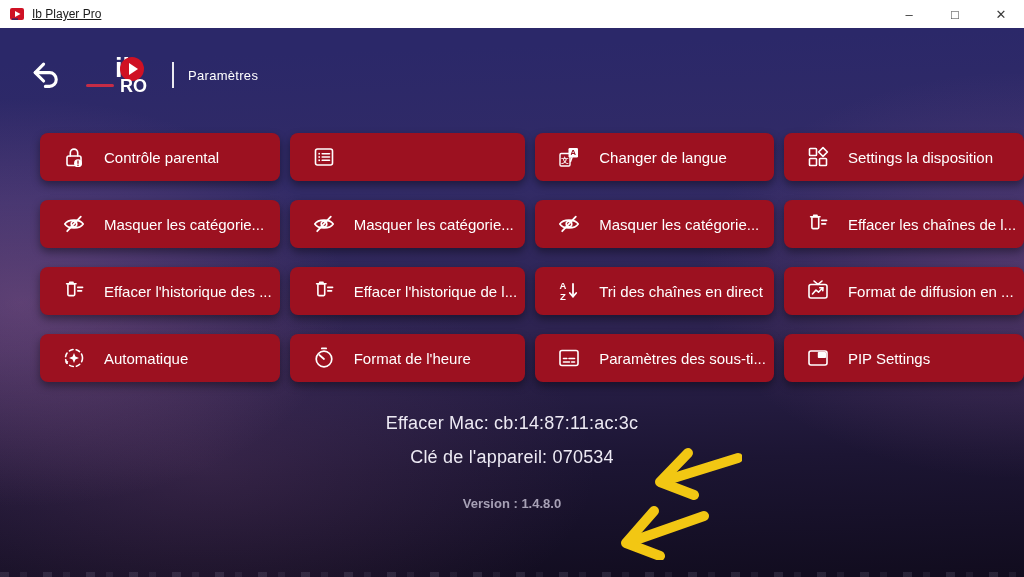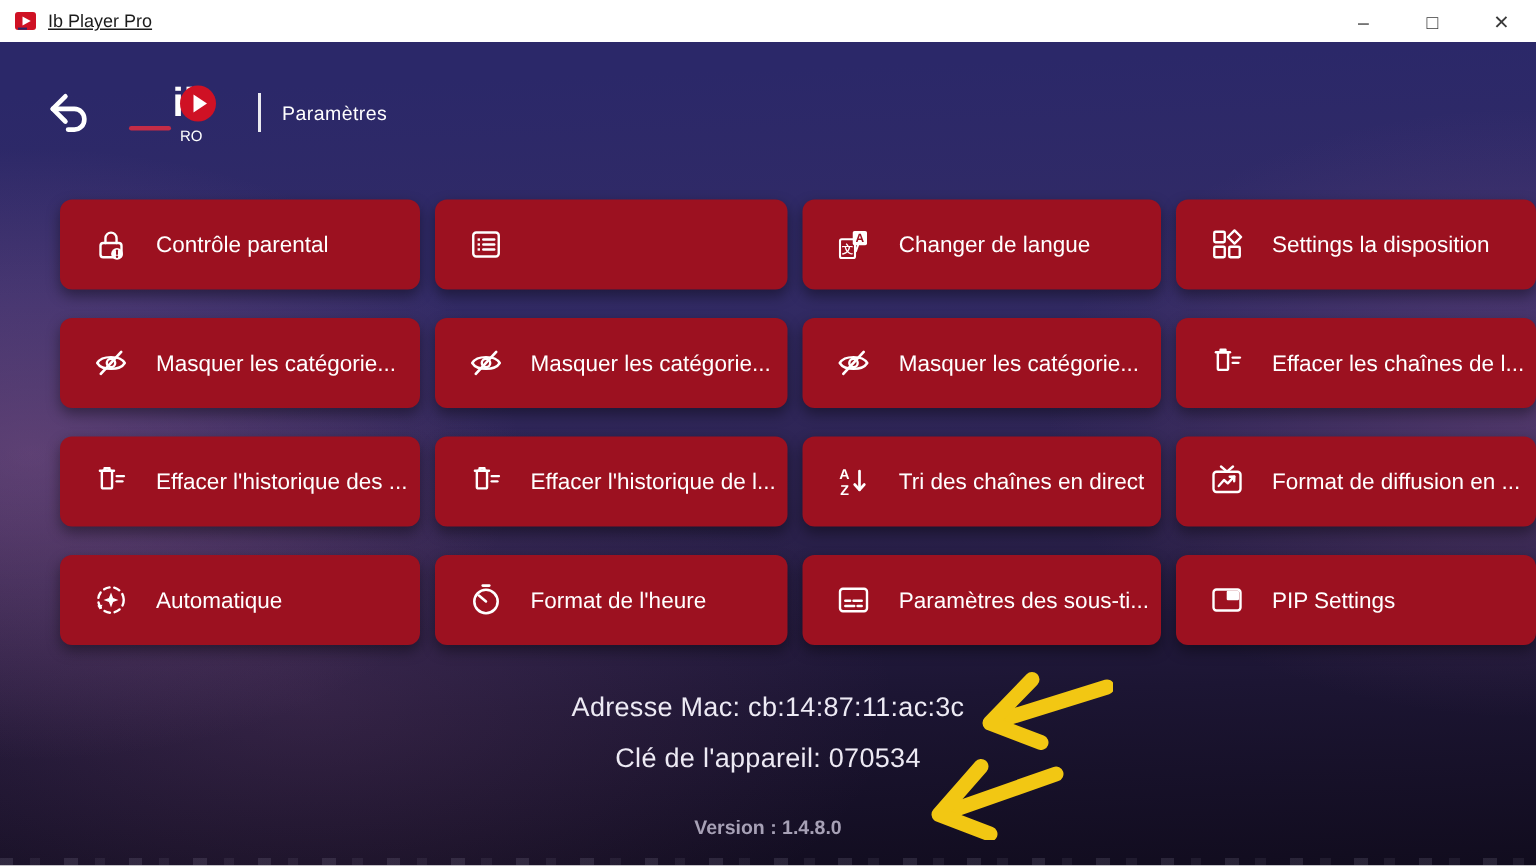--- a/index.html
+++ b/index.html
@@ -27,29 +27,29 @@
   }
 
   .hdr { display:flex; align-items:center; padding:22px 0 0 28px; height:72px; }
   .back-btn { background:none; border:none; cursor:pointer; width:36px; height:36px; padding:0; }
   .logo { position:relative; width:74px; height:48px; margin-left:16px; }
   .logo-ib { position:absolute; left:6px; top:2px; font-size:27px; font-weight:700; color:#fff;margin-left:29px; }
   .logo-play { position:absolute; left:40px; top:6px; width:24px; height:24px; border-radius:50%;
                background:#cf1124; display:flex; align-items:center; justify-content:center; }
   .logo-play::after { content:""; width:0; height:0; border-left:9px solid #fff;
                border-top:6px solid transparent; border-bottom:6px solid transparent; margin-left:2px; }
-  .logo-badge { position:absolute; left:40px; bottom:2px; font-size:10px; font-weight:400; color:#fff; }
+  .logo-badge { position:absolute; left:40px; bottom:2px; font-size:18px; font-weight:700; color:#fff; }
   .logo-sub { position:absolute; left:6px; bottom:12px; width:28px; height:3px;
               background:rgba(225,45,65,0.85); border-radius:2px; }
   .hdr-divider { width:2px; height:26px; background:rgba(255,255,255,0.9); margin:0 14px 0 18px; }
   .hdr-title { font-size:13px; font-weight:400; letter-spacing:0.3px; color:#fff; }
 
   
   .grid { display:grid; grid-template-columns:repeat(4,1fr); gap:19px 10px; margin:33px 40px 0 40px; }
-  .tile { height:60px; display:flex; align-items:center; gap:18px; padding:0 8px 0 22px;
+  .tile { height:48px; display:flex; align-items:center; gap:18px; padding:0 8px 0 22px;
           background:#9c1120; border:none; border-radius:8px; color:#fff; cursor:pointer;
           box-shadow:0 4px 9px rgba(0,0,0,0.4); text-align:left; font-family:inherit; }
   .ticon { flex:0 0 24px; width:24px; height:24px; display:flex; }
   .tlabel { font-size:15px; color:#fff; white-space:nowrap; overflow:hidden; }
 
   
   .footer { margin-top:31px; text-align:center; }
   .mac-line, .key-line { font-size:18px; color:#edeaf4; letter-spacing:0.2px; }
   .key-line { margin-top:13px; }
   .version-line { font-size:13px; font-weight:700; color:#a7a1b6; margin-top:28px; }
@@ -293,21 +293,21 @@
             <rect x="11.8" y="5.9" width="8.2" height="6.2" rx="0.8" fill="#ffffff" stroke="none"></rect>
           </svg>
         </span>
         <span class="tlabel">PIP Settings</span>
       </button>
 
     </div>
 
     <div class="footer">
       <div class="mac-line">
-        <span>Adresse Mac:</span>
+        <span>Effacer Mac:</span>
         <span>cb:14:87:11:ac:3c</span>
       </div>
       <div class="key-line">
         <span>Clé de l'appareil:</span>
         <span>070534</span>
       </div>
       <div class="version-line">Version : 1.4.8.0</div>
     </div>
 
     <svg id="arrow1" class="annot" width="100" height="58" viewBox="0 0 100 58" fill="none" stroke="#f2c713" stroke-width="10" stroke-linecap="round" stroke-linejoin="round">

